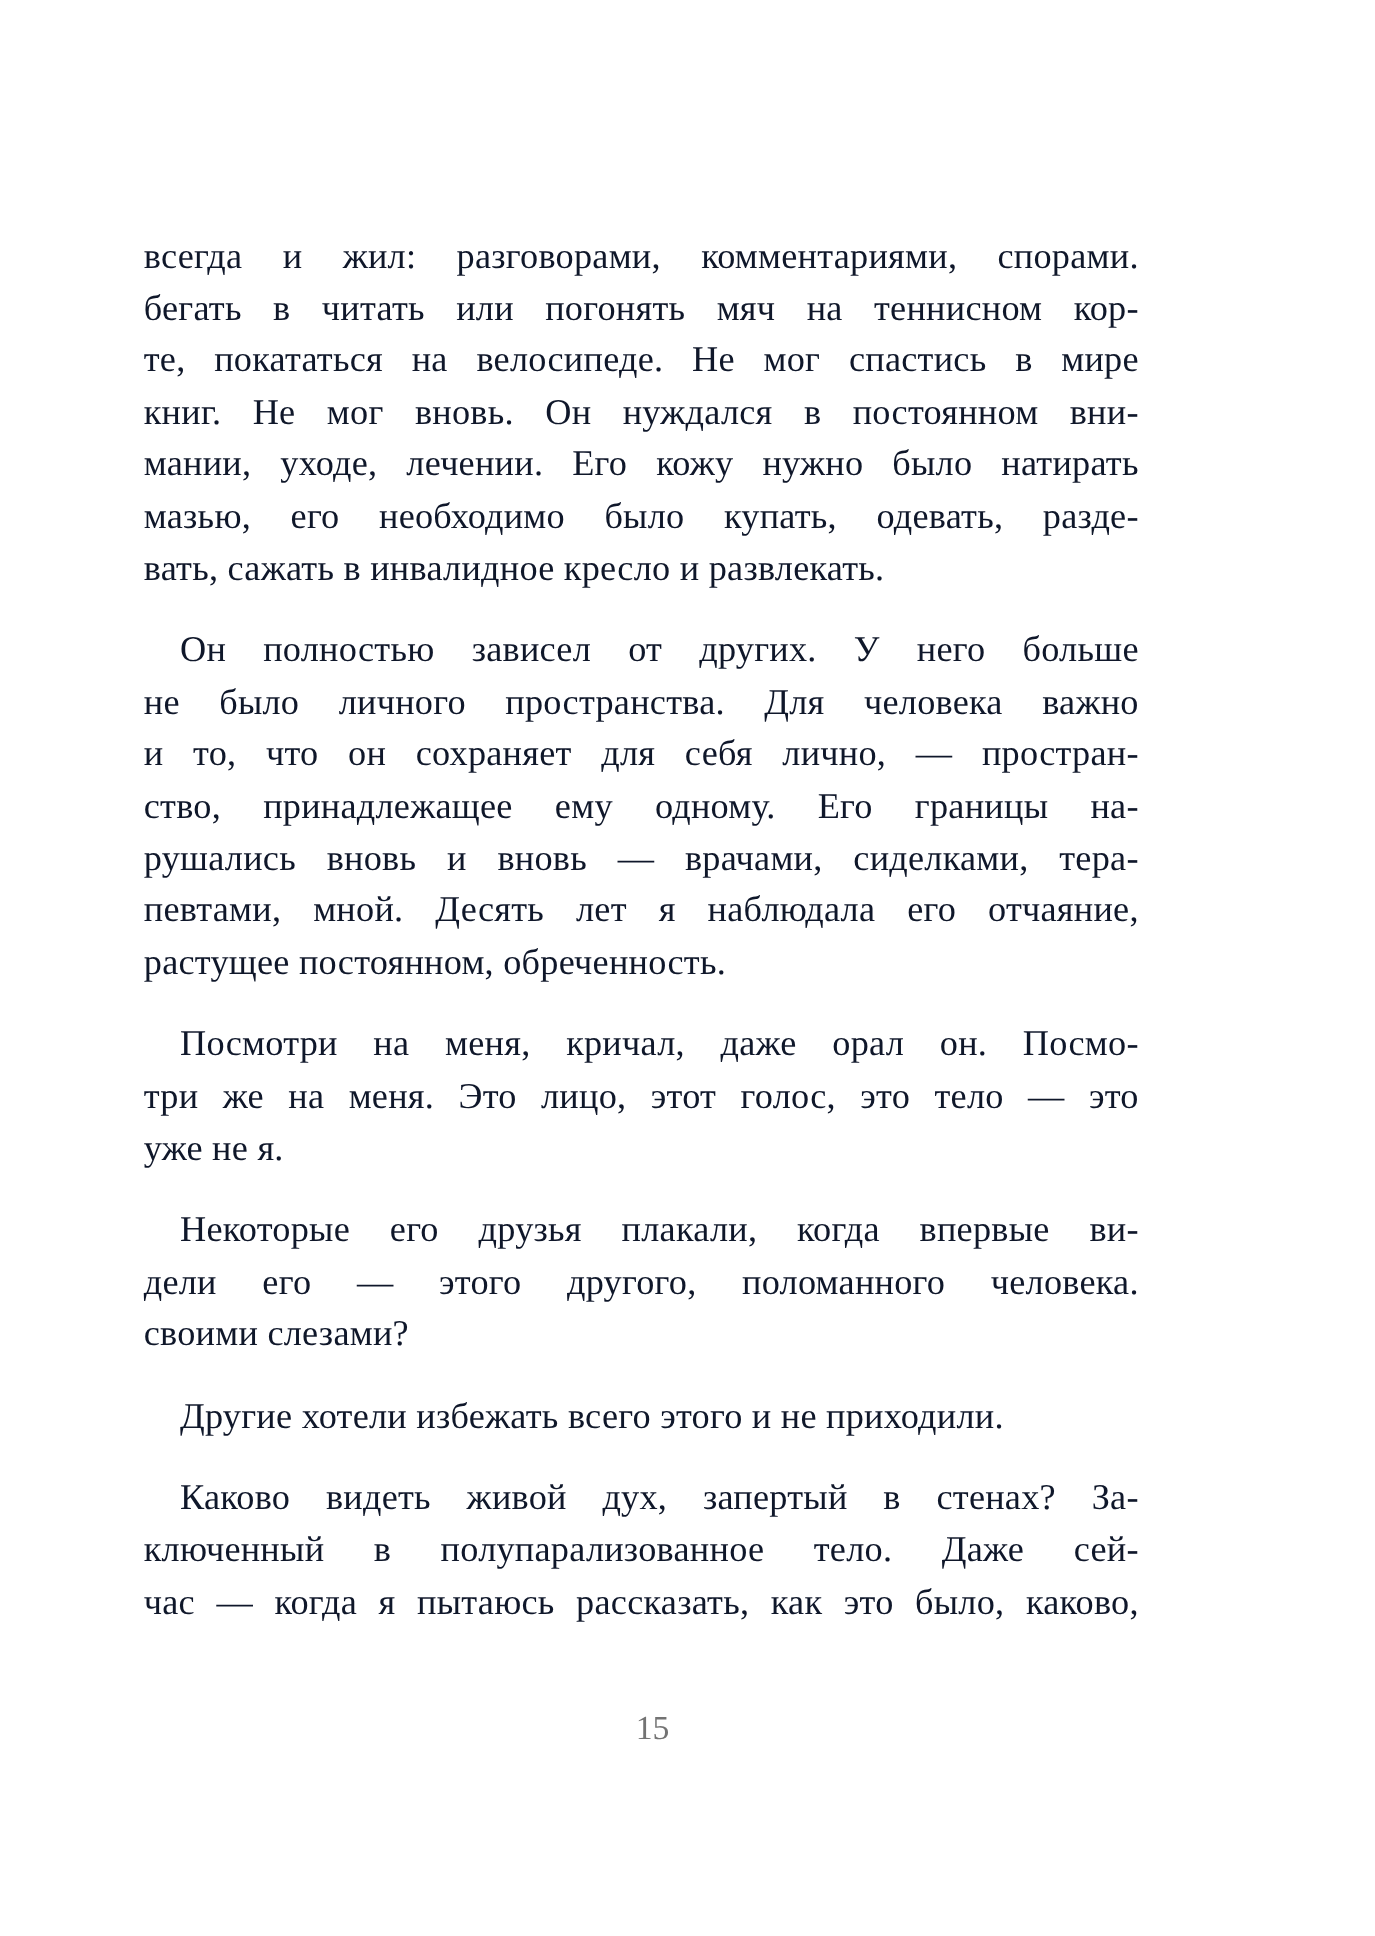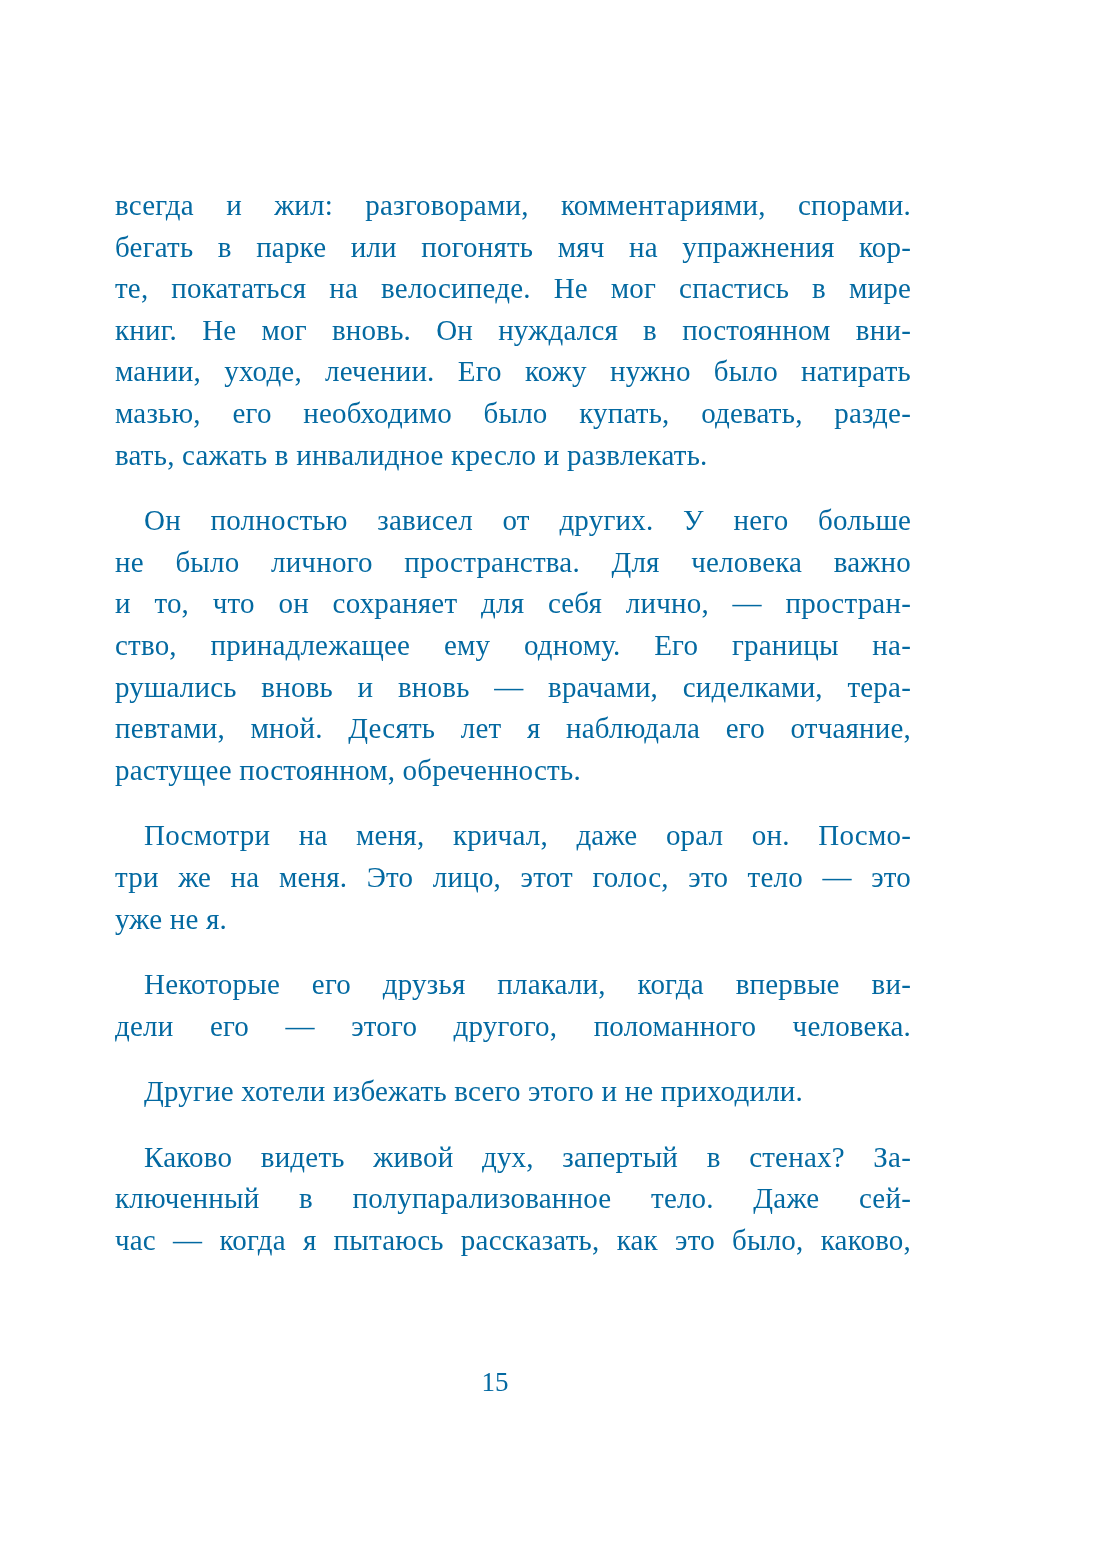--- a/index.html
+++ b/index.html
@@ -15,70 +15,71 @@
     overflow: hidden;
   }
   .text-block {
     position: absolute;
     left: 115px;
     top: 185px;
     width: 796px;
     font-family: "Liberation Serif", "DejaVu Serif", serif;
     font-size: 29px;
     line-height: 41.6px;
-    color: #0369a1;
+    color: #0f172a;
     letter-spacing: 0.2px;
   }
   .line {
     width: 100%;
   }
   .line.justify {
     text-align: justify;
     text-align-last: justify;
   }
   .line.indent {
     text-indent: 29px;
     margin-top: 24px;
   }
   .line.gap {
   }
   .page-number {
     position: absolute;
-    left: 97px;
+    left: 124px;
     top: 1367px;
     width: 796px;
     text-align: center;
     font-family: "Liberation Serif", "DejaVu Serif", serif;
     font-size: 27px;
-    color: #0369a1;
+    color: #737373;
   }
 </style>
 </head>
 <body>
 
 <div class="page">
   <div class="text-block">
       <div class="line justify">всегда и жил: разговорами, комментариями, спорами.</div>
-      <div class="line justify">бегать в парке или погонять мяч на упражнения кор-</div>
+      <div class="line justify">бегать в читать или погонять мяч на теннисном кор-</div>
       <div class="line justify">те, покататься на велосипеде. Не мог спастись в мире</div>
       <div class="line justify">книг. Не мог вновь. Он нуждался в постоянном вни-</div>
       <div class="line justify">мании, уходе, лечении. Его кожу нужно было натирать</div>
       <div class="line justify">мазью, его необходимо было купать, одевать, разде-</div>
       <div class="line">вать, сажать в инвалидное кресло и развлекать.</div>
       <div class="line justify indent">Он полностью зависел от других. У него больше</div>
       <div class="line justify">не было личного пространства. Для человека важно</div>
       <div class="line justify">и то, что он сохраняет для себя лично, — простран-</div>
       <div class="line justify">ство, принадлежащее ему одному. Его границы на-</div>
       <div class="line justify">рушались вновь и вновь — врачами, сиделками, тера-</div>
       <div class="line justify">певтами, мной. Десять лет я наблюдала его отчаяние,</div>
       <div class="line">растущее постоянном, обреченность.</div>
       <div class="line justify indent">Посмотри на меня, кричал, даже орал он. Посмо-</div>
       <div class="line justify">три же на меня. Это лицо, этот голос, это тело — это</div>
       <div class="line">уже не я.</div>
       <div class="line justify indent">Некоторые его друзья плакали, когда впервые ви-</div>
       <div class="line justify">дели его — этого другого, поломанного человека.</div>
+      <div class="line">своими слезами?</div>
       <div class="line indent">Другие хотели избежать всего этого и не приходили.</div>
       <div class="line justify indent gap">Каково видеть живой дух, запертый в стенах? За-</div>
       <div class="line justify">ключенный в полупарализованное тело. Даже сей-</div>
       <div class="line justify">час — когда я пытаюсь рассказать, как это было, каково,</div>
     </div>
   <div class="page-number">15</div>
 </div>
 
 </body></html>

